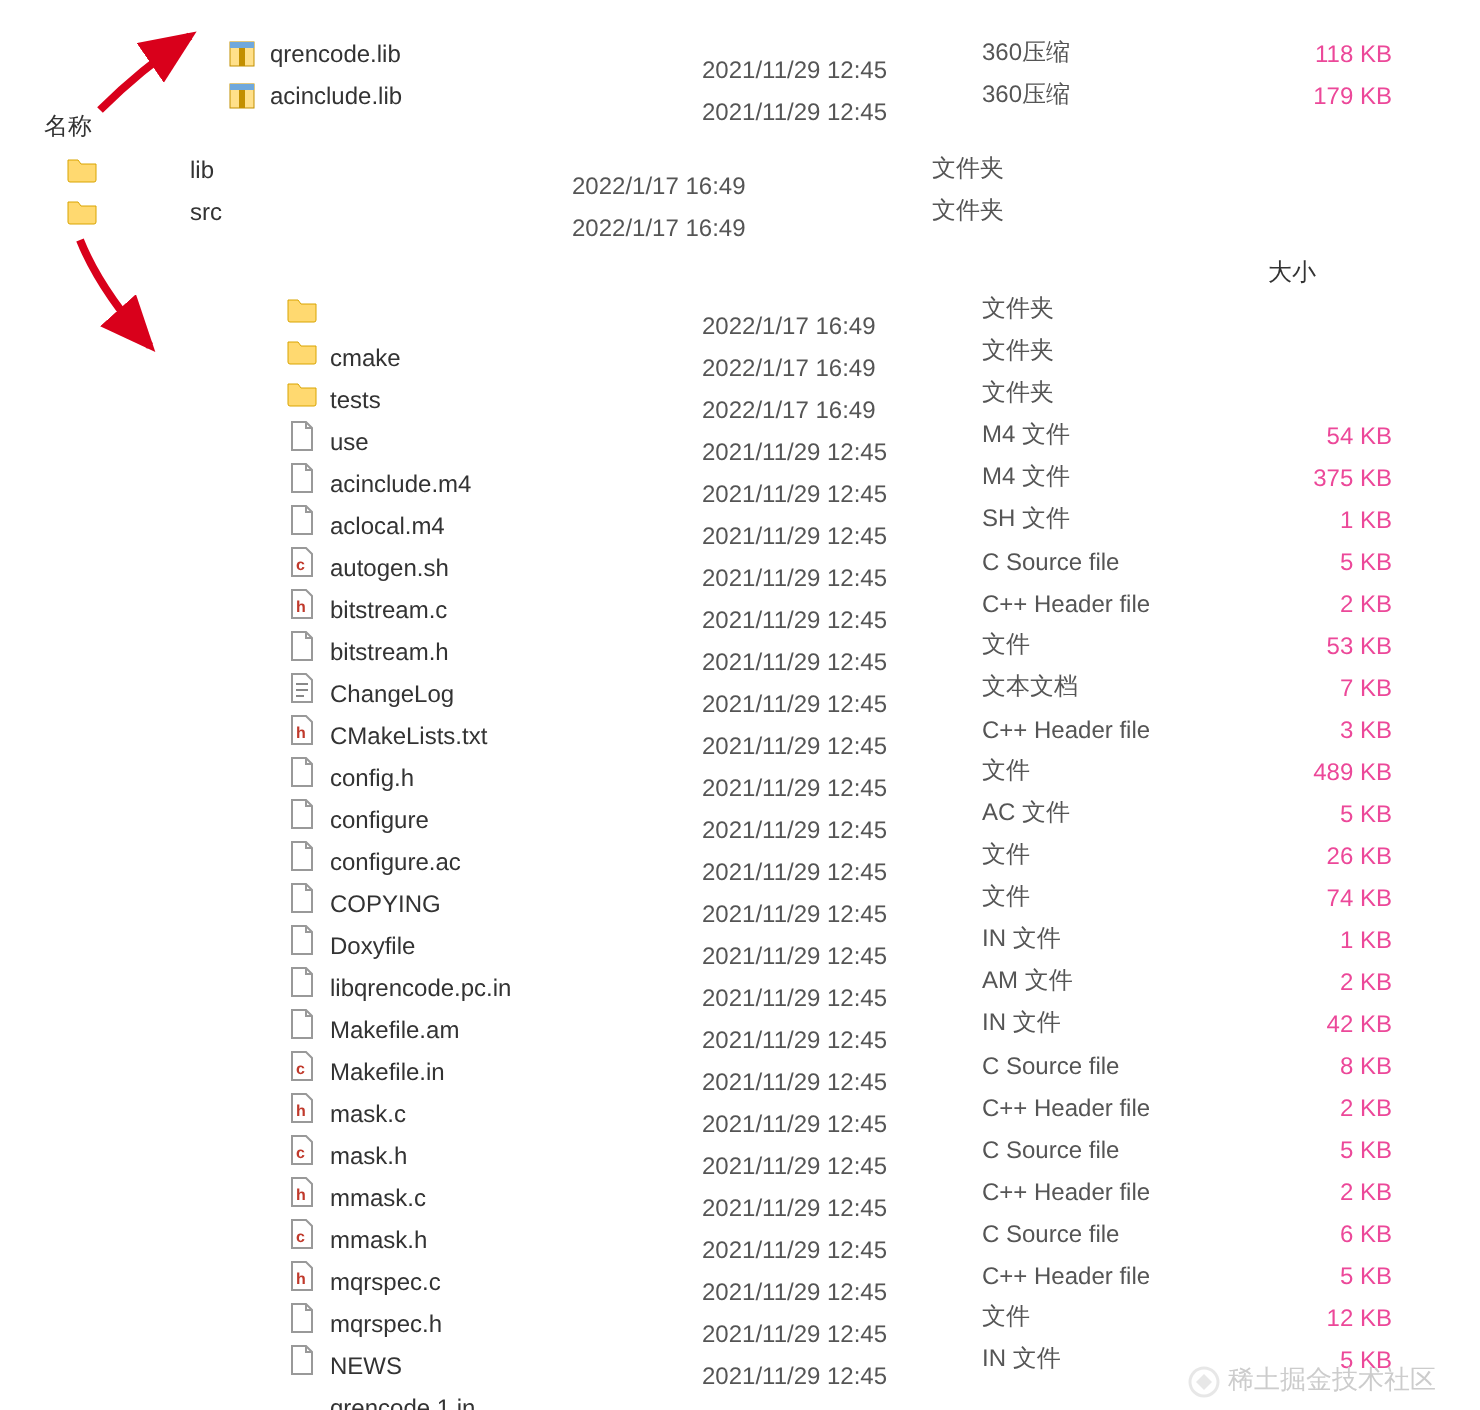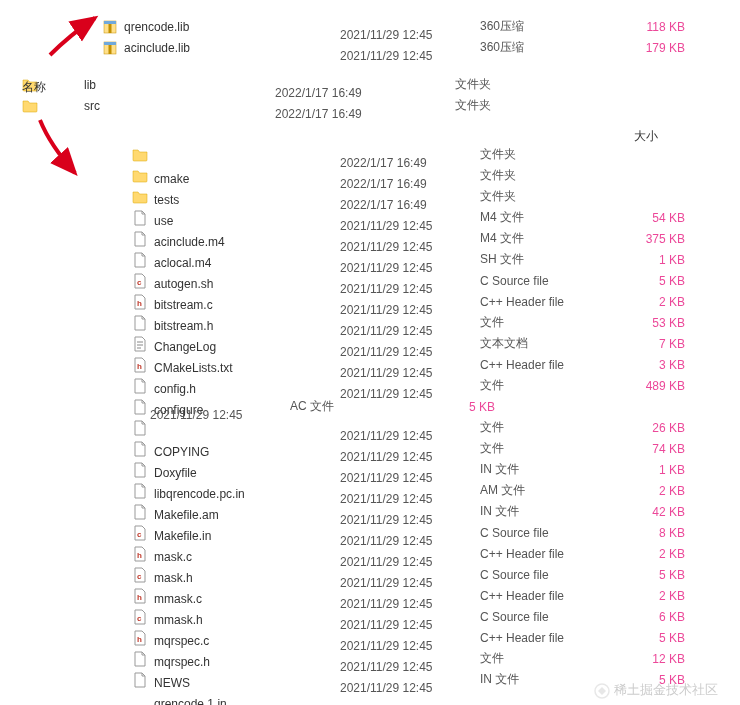--- a/index.html
+++ b/index.html
@@ -48,41 +48,41 @@
       font-size: 13px;
       display: flex;
       align-items: flex-end;
       gap: 4px;
     }
     .watermark svg { opacity: 0.45; }
   </style>
 </head>
 <body>
 
-<div class="header-label" style="left:22px; top:55px;margin-top:24px;">名称</div>
+<div class="header-label" style="left:22px; top:55px;">名称</div>
 <div class="header-label" style="left:634px; top:128px;">大小</div>
 
 <svg class="arrow" style="left:45px; top:10px;" width="60" height="50">
   <defs>
       <marker id="ah1" markerWidth="8" markerHeight="8" refX="6" refY="3" orient="auto">
         <path d="M0,0 L7,3 L0,6 Z" fill="#d9001b"></path>
       </marker>
     </defs>
   <path d="M5,45 Q25,25 50,8" stroke="#d9001b" stroke-width="4" fill="none" marker-end="url(#ah1)"></path>
 </svg>
 <svg class="arrow" style="left:30px; top:115px;" width="55" height="65">
   <defs>
       <marker id="ah2" markerWidth="8" markerHeight="8" refX="6" refY="3" orient="auto">
         <path d="M0,0 L7,3 L0,6 Z" fill="#d9001b"></path>
       </marker>
     </defs>
   <path d="M10,5 Q20,30 45,58" stroke="#d9001b" stroke-width="4" fill="none" marker-end="url(#ah2)"></path>
 </svg>
 
-<div id="list" style="padding-top:16px;">
+<div id="list" style="padding-top:16px;padding-left:11px;">
     <div class="row ">
       <span class="icon-cell">
   <svg width="16" height="16" viewBox="0 0 16 16">
           <rect x="2" y="2" width="12" height="12" fill="#ffe08a" stroke="#c28f00" stroke-width="0.5"></rect>
           <rect x="2" y="2" width="12" height="3" fill="#6fa8dc"></rect>
           <rect x="6.5" y="5" width="3" height="9" fill="#c28f00"></rect>
         </svg>
 </span>
       <span class="name-cell">qrencode.lib</span>
       <span class="date-cell">2021/11/29 12:45</span>
@@ -269,20 +269,21 @@
       <span class="type-cell">文件</span>
       <span class="size-cell">489 KB</span>
     </div>
     <div class="row inner">
       <span class="icon-cell">
   <svg width="16" height="16" viewBox="0 0 16 16">
           <path d="M3 1 h7 l3 3 v11 H3 Z" fill="#fff" stroke="#999" stroke-width="1"></path>
           <path d="M10 1 v3 h3" fill="none" stroke="#999" stroke-width="1"></path>
         </svg>
 </span>
+      <span class="name-cell">configure.ac</span>
       <span class="date-cell">2021/11/29 12:45</span>
       <span class="type-cell">AC 文件</span>
       <span class="size-cell">5 KB</span>
     </div>
     <div class="row inner">
       <span class="icon-cell">
   <svg width="16" height="16" viewBox="0 0 16 16">
           <path d="M3 1 h7 l3 3 v11 H3 Z" fill="#fff" stroke="#999" stroke-width="1"></path>
           <path d="M10 1 v3 h3" fill="none" stroke="#999" stroke-width="1"></path>
         </svg>

